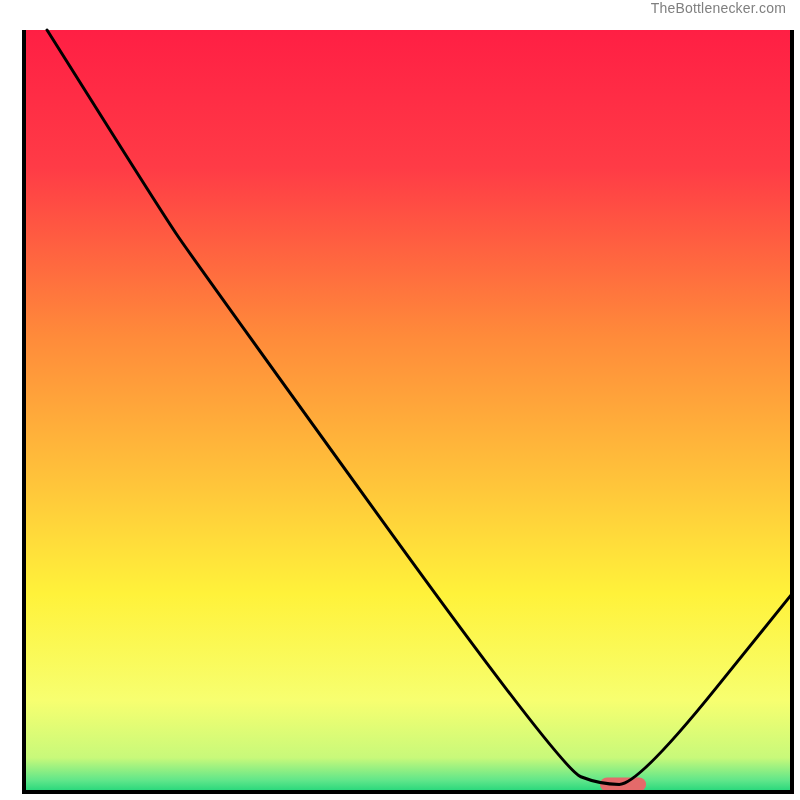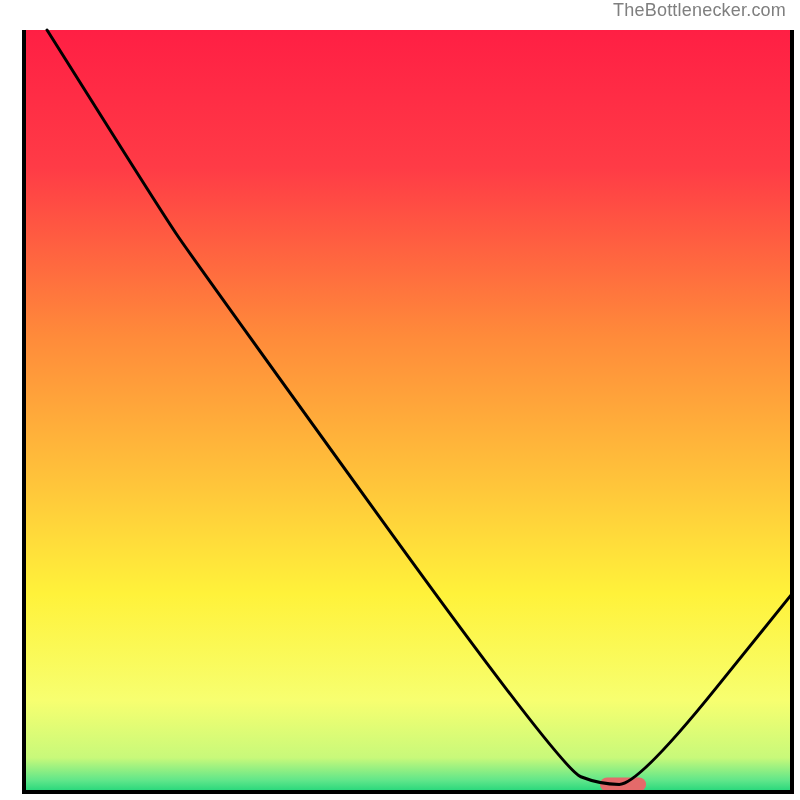--- a/index.html
+++ b/index.html
@@ -13,21 +13,21 @@
   }
   .canvas {
     position: relative;
     width: 800px;
     height: 800px;
   }
   .watermark {
     position: absolute;
     top: 0;
     right: 14px;
-    font-size: 18px;
+    font-size: 14px;
     font-weight: 400;
     letter-spacing: 0.2px;
     color: #7f7f7f;
   }
   svg {
     display: block;
   }
 </style>
 </head>
 <body>

